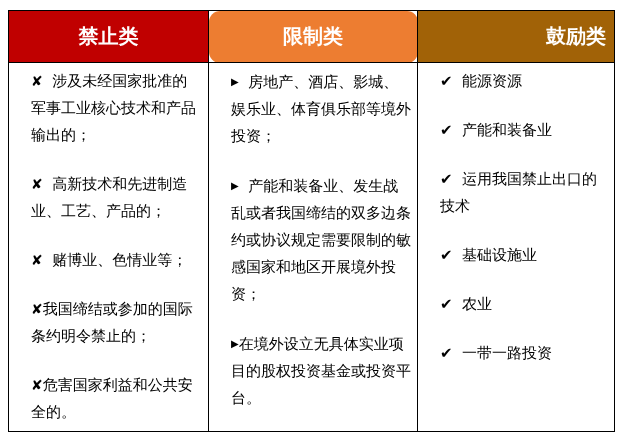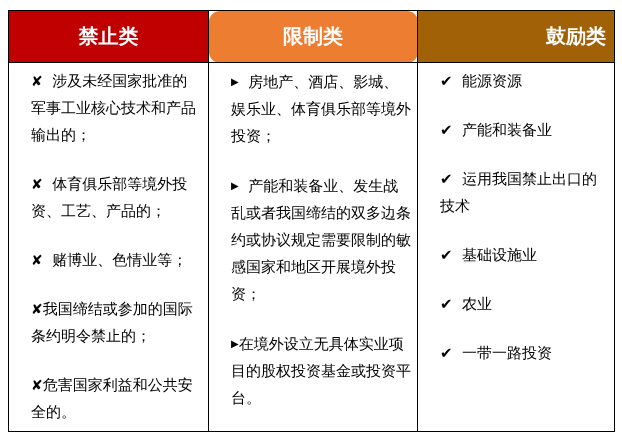--- a/index.html
+++ b/index.html
@@ -77,21 +77,21 @@
       </tr>
     </thead>
     <tbody>
       <tr>
 
         <td>
           <div class="item">
             <span class="mk mk-x">✘</span><span class="tx">  涉及未经国家批准的军事工业核心技术和产品输出的；</span>
           </div>
           <div class="item">
-            <span class="mk mk-x">✘</span><span class="tx">  体育俱乐部等境外投资、工艺、产品的；</span>
+            <span class="mk mk-x">✘</span><span class="tx">  高新技术和先进制造业、工艺、产品的；</span>
           </div>
           <div class="item">
             <span class="mk mk-x">✘</span><span class="tx">  赌博业、色情业等；</span>
           </div>
           <div class="item">
             <span class="mk mk-x">✘</span><span class="tx">我国缔结或参加的国际条约明令禁止的；</span>
           </div>
           <div class="item">
             <span class="mk mk-x">✘</span><span class="tx">危害国家利益和公共安全的。</span>
           </div>

